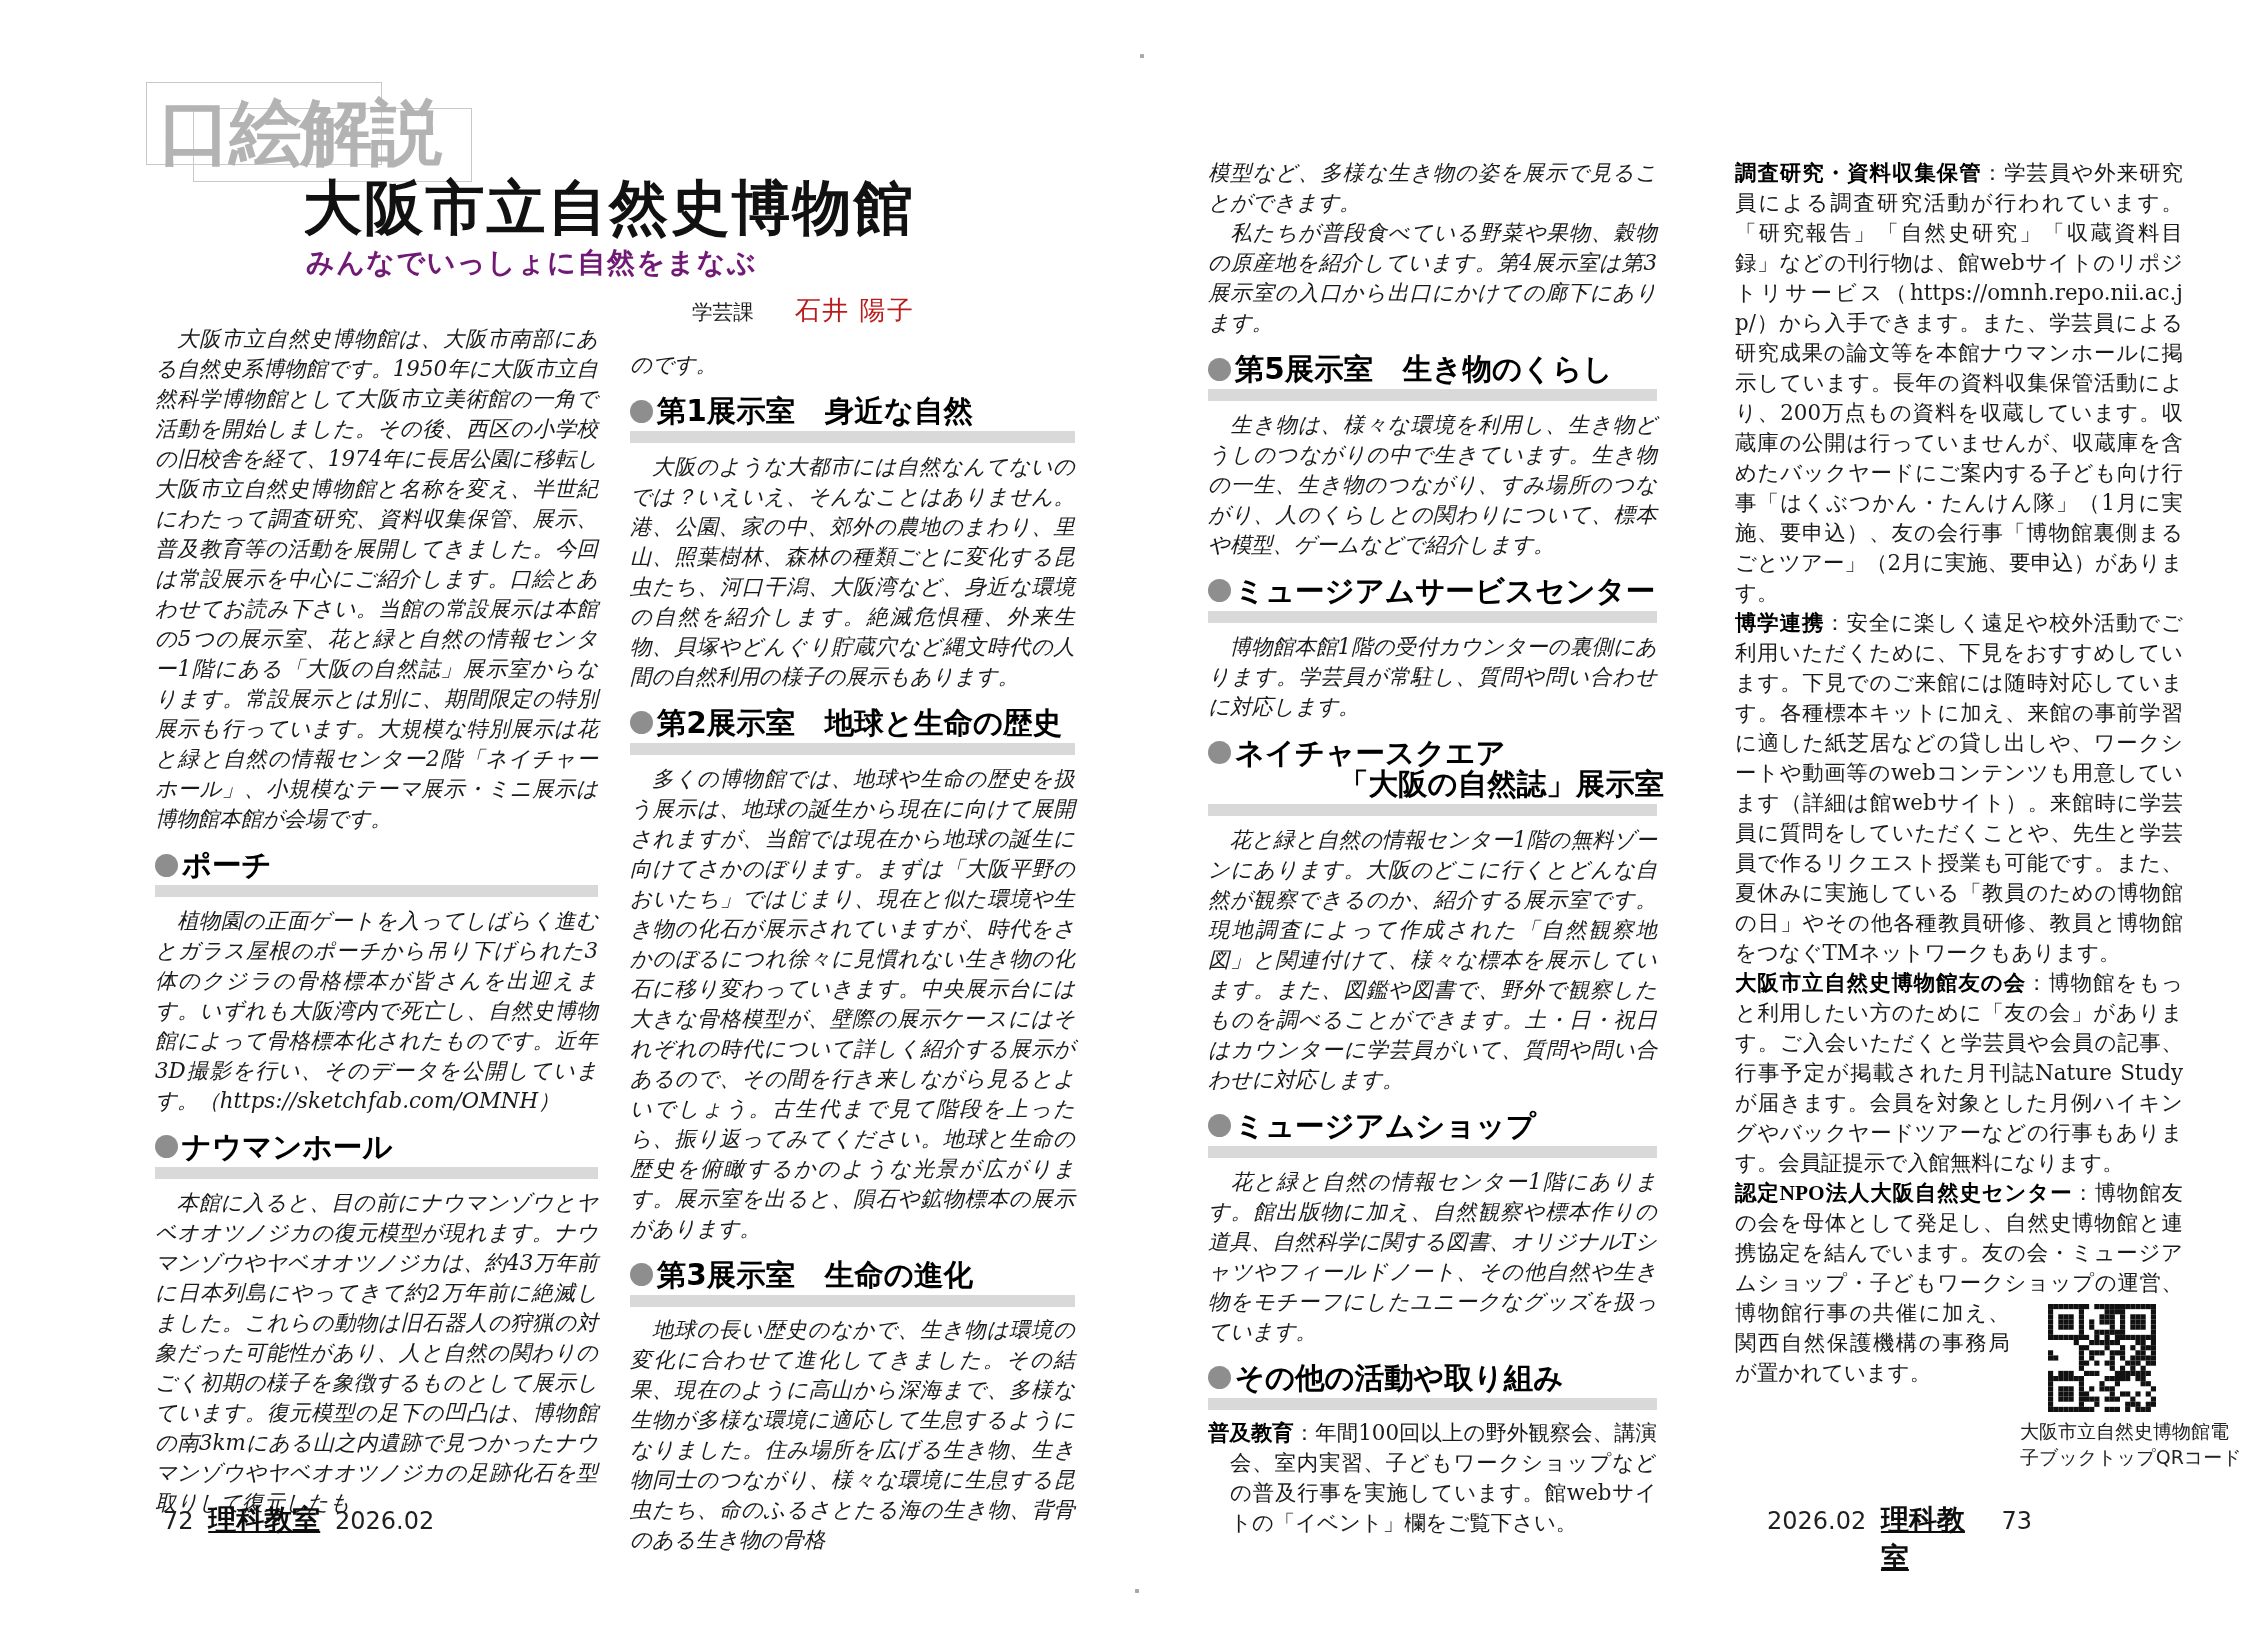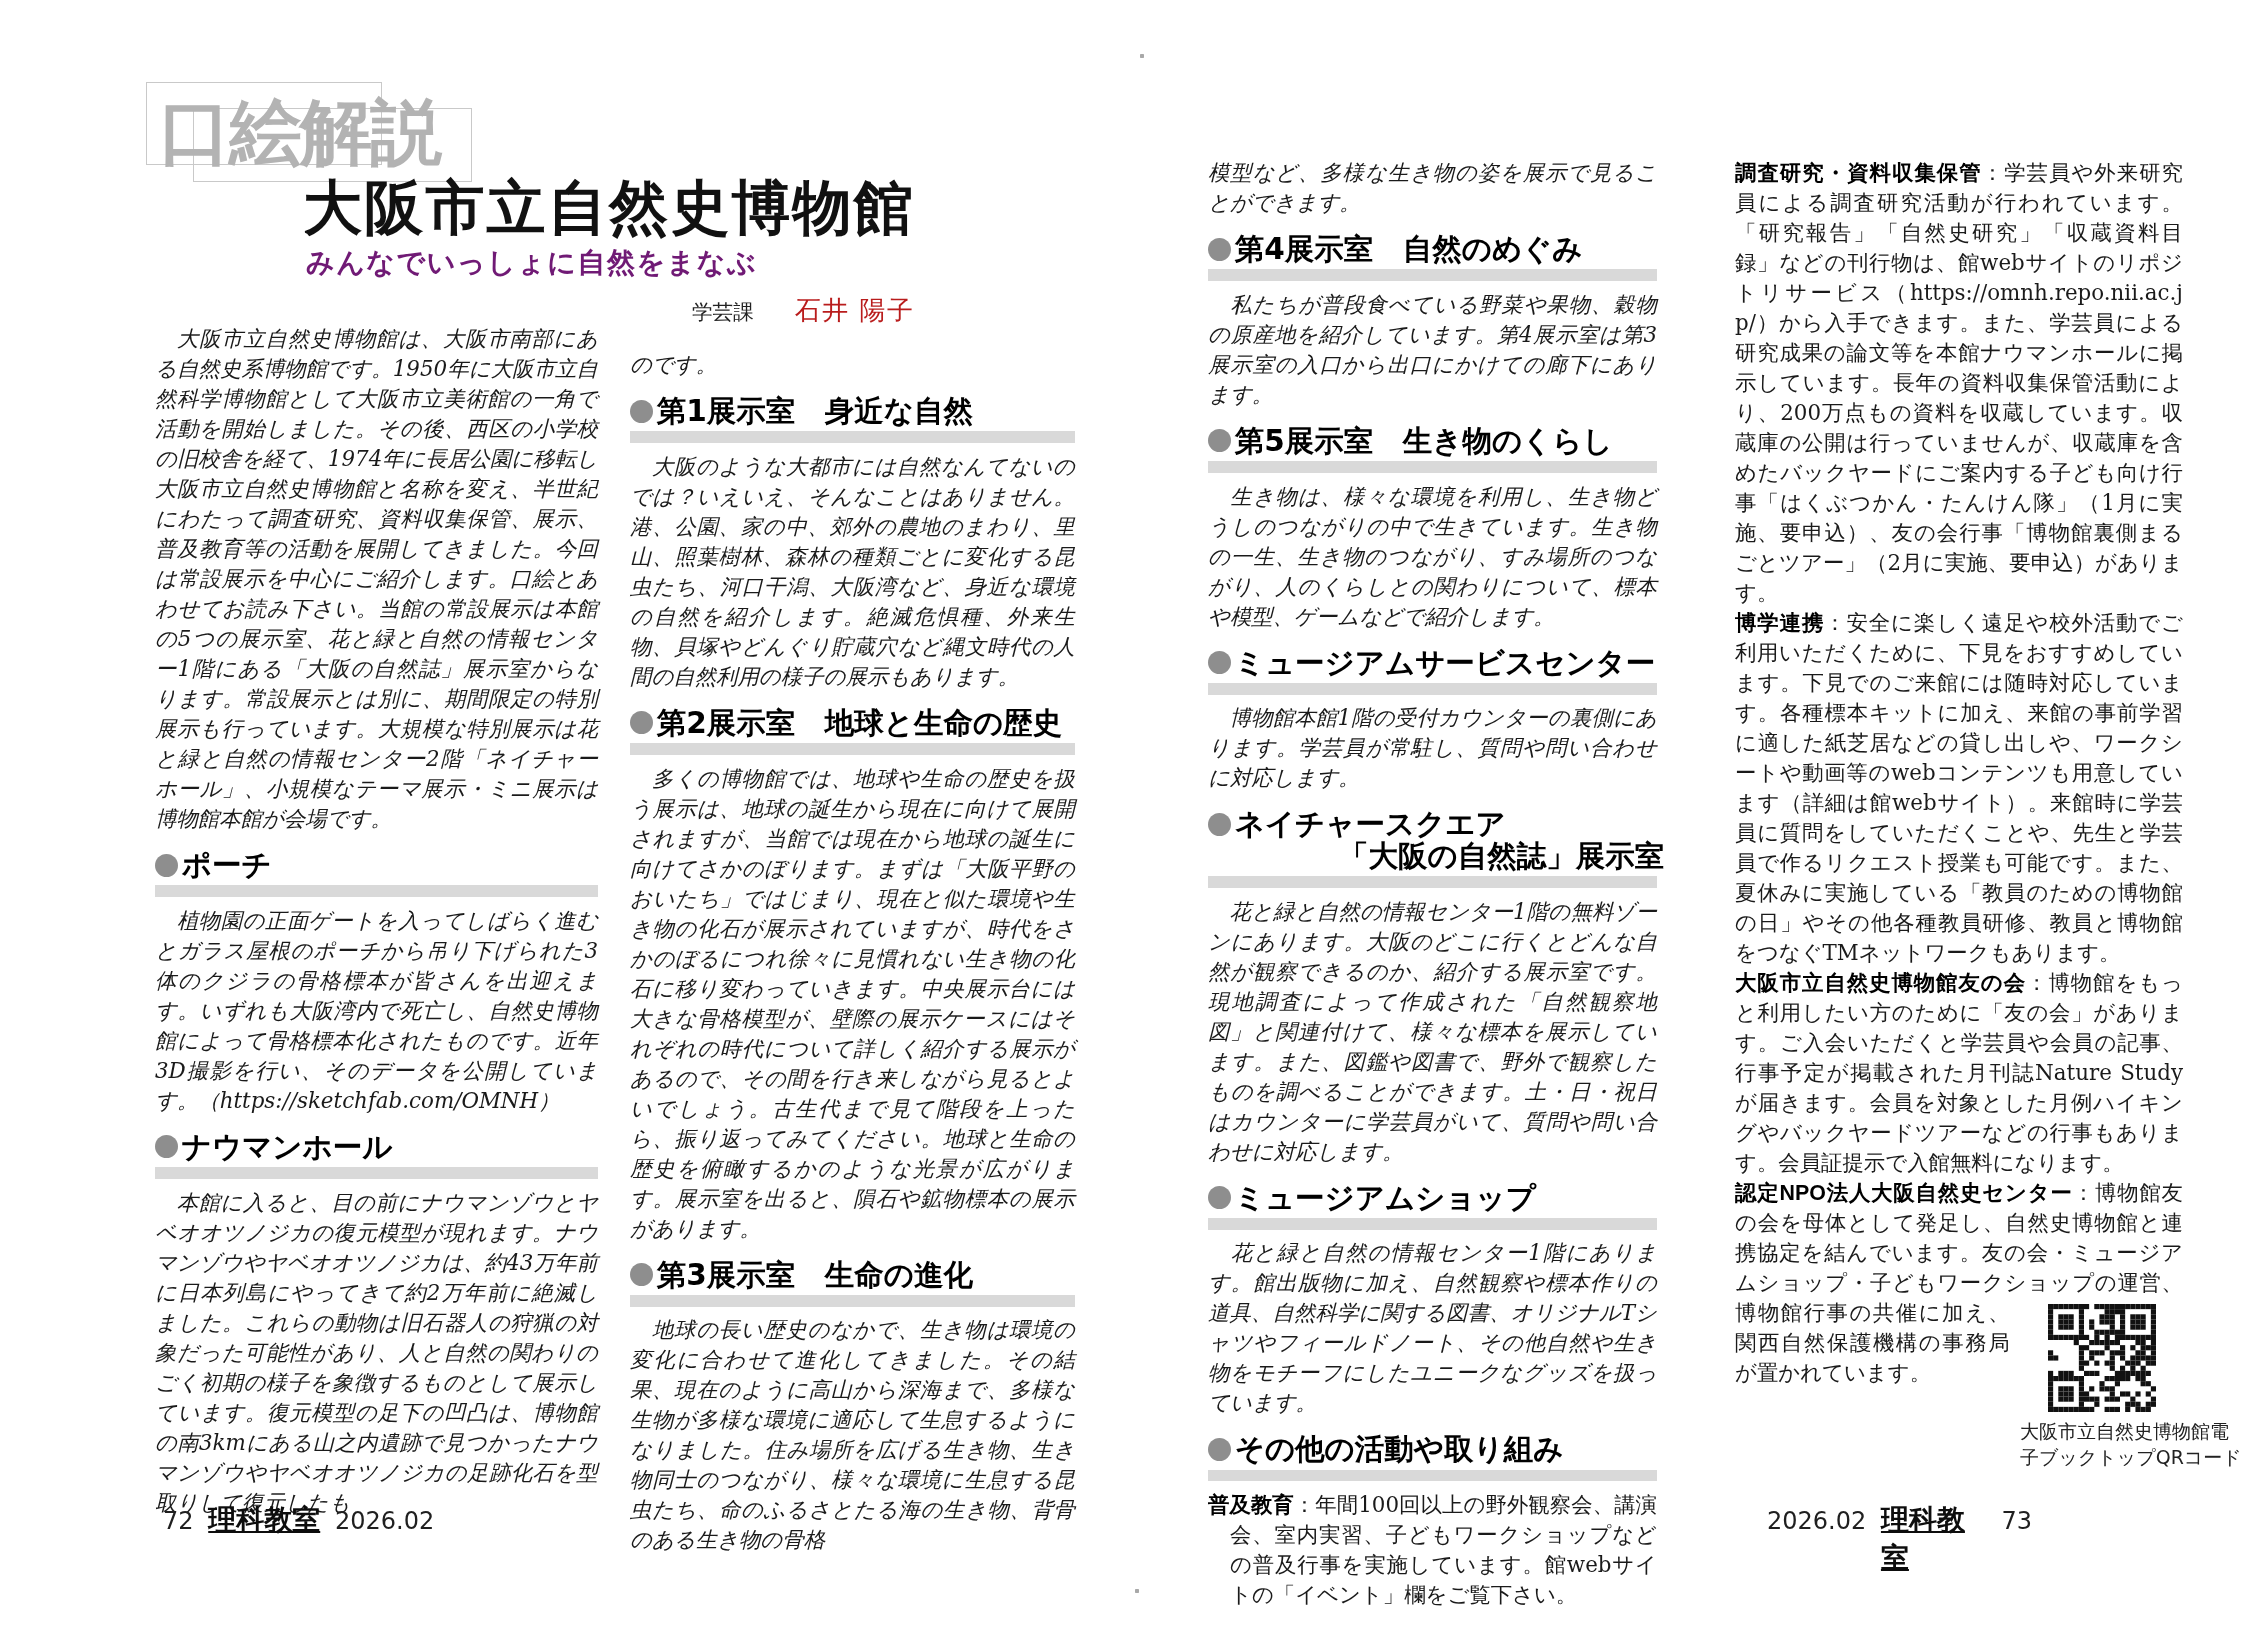--- a/index.html
+++ b/index.html
@@ -33,21 +33,21 @@
 
   .sec{margin-top:16px;margin-bottom:5.9px;}
   .sec-title{display:flex;align-items:center;gap:3.7px;
              font-family:"DejaVu Sans","Liberation Sans",sans-serif;font-weight:700;
              font-size:29.5px;color:#000;white-space:nowrap;}
   .bullet{flex:0 0 auto;width:23px;height:23px;border-radius:50%;background:#8e8e8e;}
   .t2row{font-family:"DejaVu Sans","Liberation Sans",sans-serif;font-weight:700;
          font-size:29.5px;color:#000;margin-left:131px;margin-top:1.5px;white-space:nowrap;}
   .bar{height:11.8px;background:#d9d9d9;margin-top:5.2px;margin-bottom:8.8px;}
 
-  .lbl{font-family:Liberation Sans, sans-serif;font-weight:700;color:#000;}
+  .lbl{font-family:Liberation Serif, serif;font-weight:700;color:#000;}
   .hang{padding-left:22px;text-indent:-22px;}
   .item{text-align:justify;word-break:break-all;}
 
   
   .qr-float{float:right;width:163px;margin:5.9px 0 1.5px 10.3px;text-align:center;}
   .qr-cap{font-family:"DejaVu Sans","Liberation Sans",sans-serif;font-size:19px;
           line-height:26px;color:#222;white-space:nowrap;}
 
   
   .footer{position:absolute;display:flex;align-items:baseline;gap:14.7px;
@@ -120,27 +120,20 @@
           <span class="bullet"></span>
           <span>第3展示室　生命の進化</span>
         </div>
       <div class="bar"></div>
     </div>
     <p class="para">　地球の長い歴史のなかで、生き物は環境の変化に合わせて進化してきました。その結果、現在のように高山から深海まで、多様な生物が多様な環境に適応して生息するようになりました。住み場所を広げる生き物、生き物同士のつながり、様々な環境に生息する昆虫たち、命のふるさとたる海の生き物、背骨のある生き物の骨格</p>
   </div>
 
   <div id="col3" class="col">
     <p class="para">模型など、多様な生き物の姿を展示で見ることができます。</p>
-    <div class="sec">
-      <div class="sec-title">
-          <span class="bullet"></span>
-          <span>第4展示室　自然のめぐみ</span>
-        </div>
-      <div class="bar"></div>
-    </div>
     <p class="para">　私たちが普段食べている野菜や果物、穀物の原産地を紹介しています。第4展示室は第3展示室の入口から出口にかけての廊下にあります。</p>
     <div class="sec">
       <div class="sec-title">
           <span class="bullet"></span>
           <span>第5展示室　生き物のくらし</span>
         </div>
       <div class="bar"></div>
     </div>
     <p class="para">　生き物は、様々な環境を利用し、生き物どうしのつながりの中で生きています。生き物の一生、生き物のつながり、すみ場所のつながり、人のくらしとの関わりについて、標本や模型、ゲームなどで紹介します。</p>
     <div class="sec">

